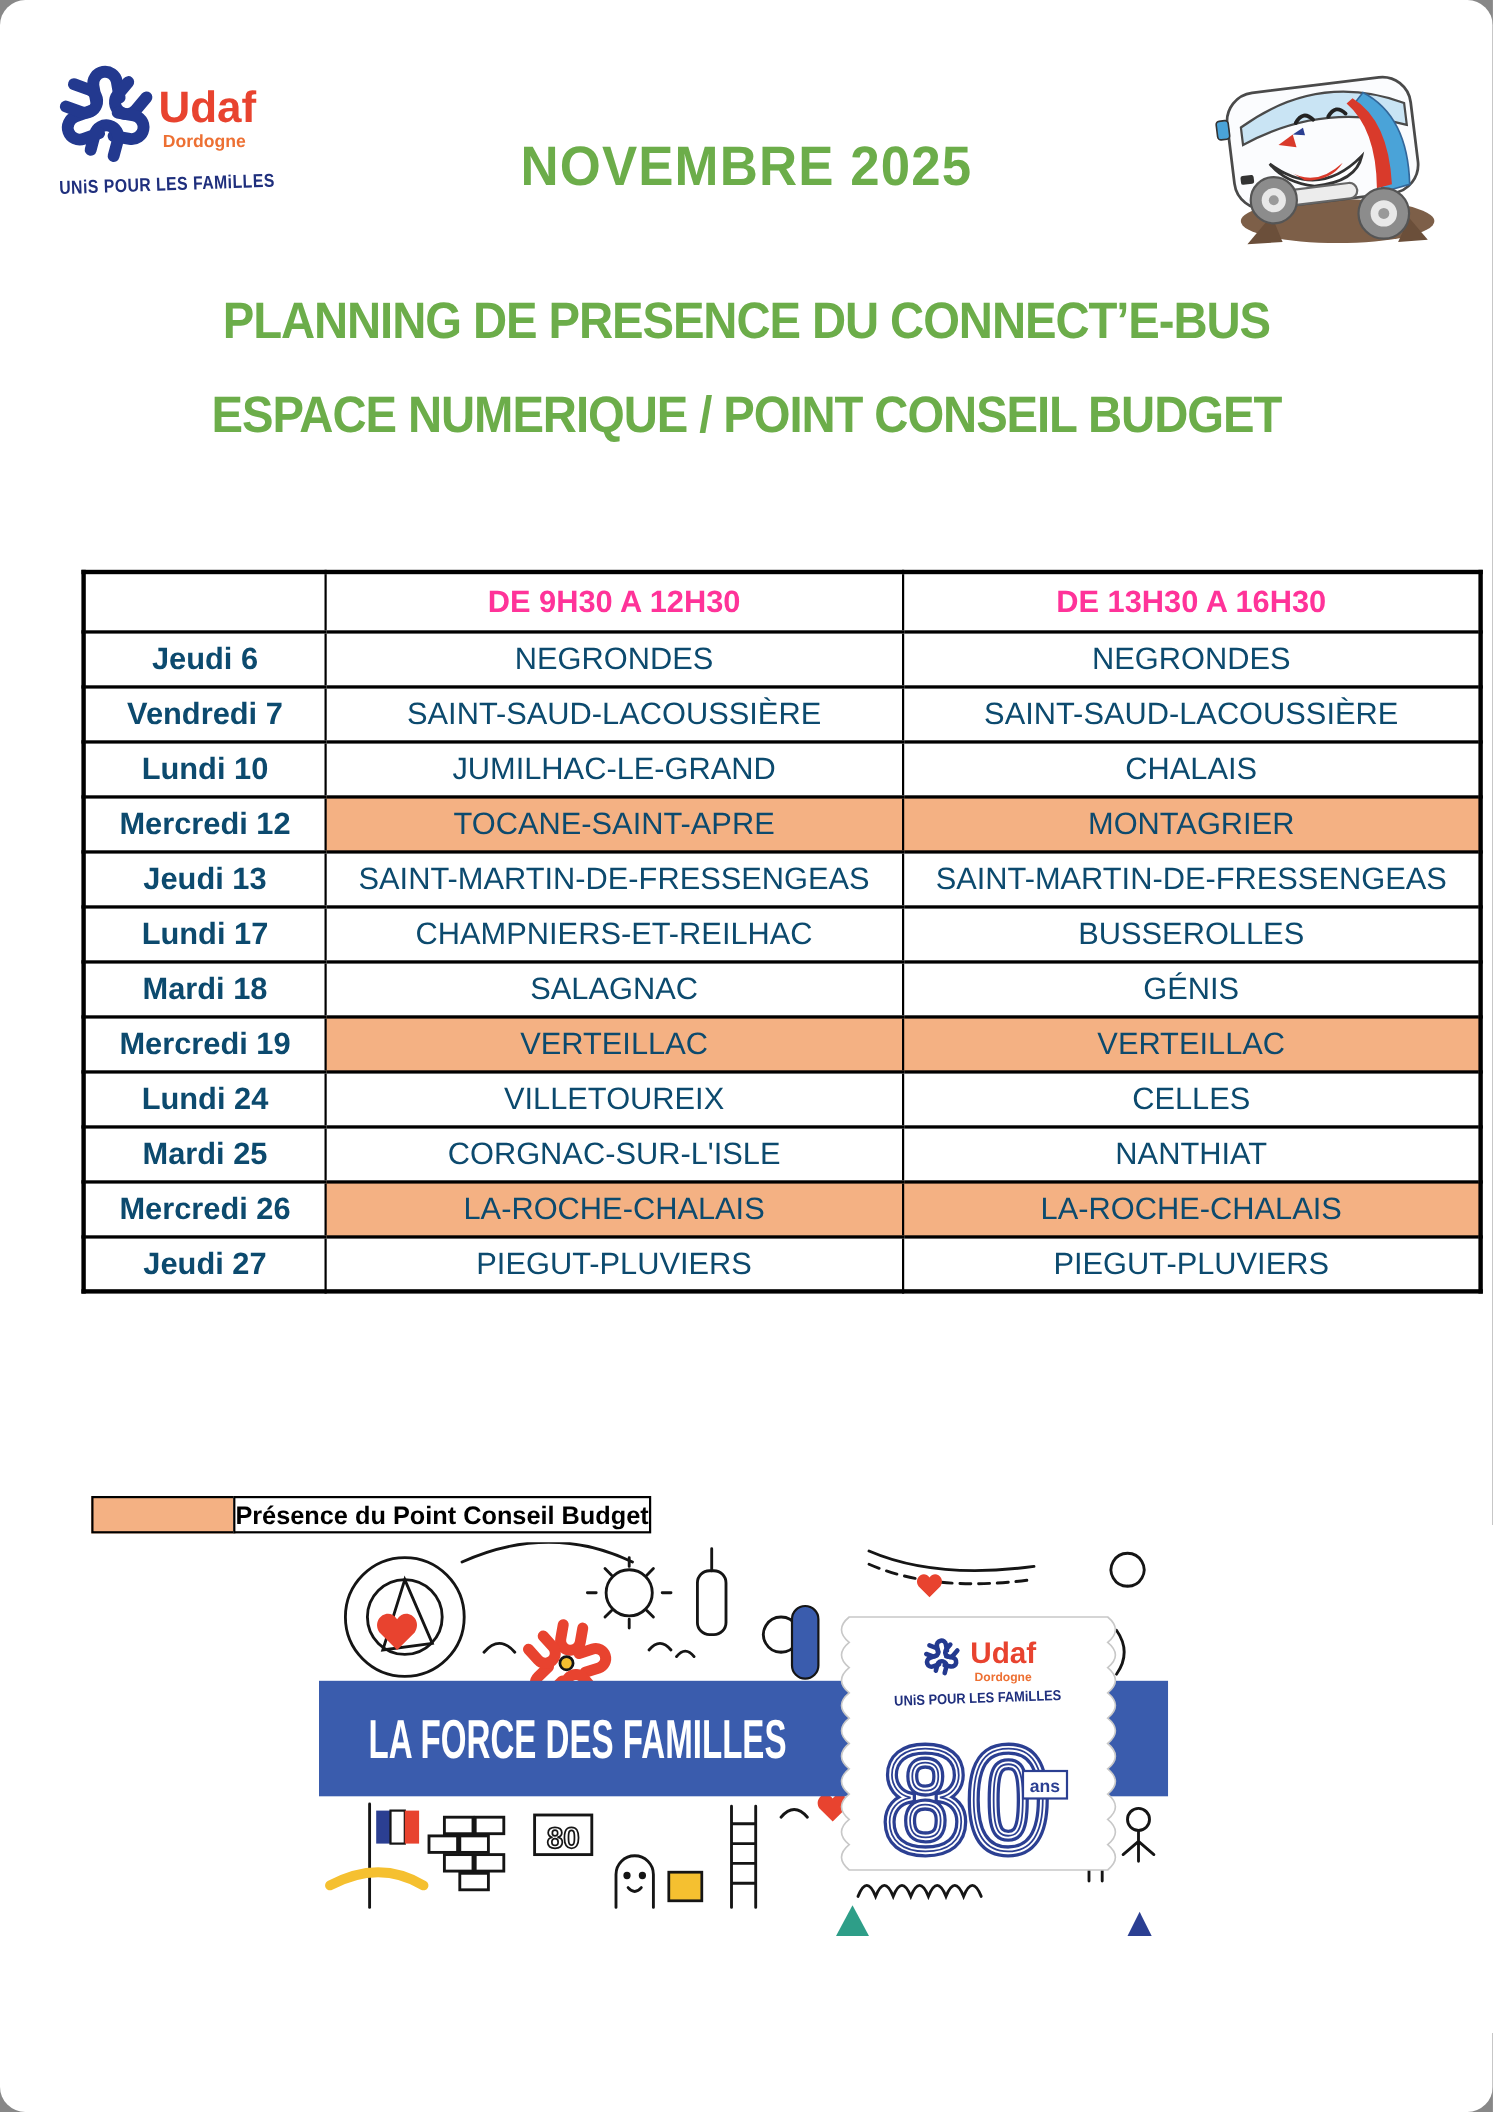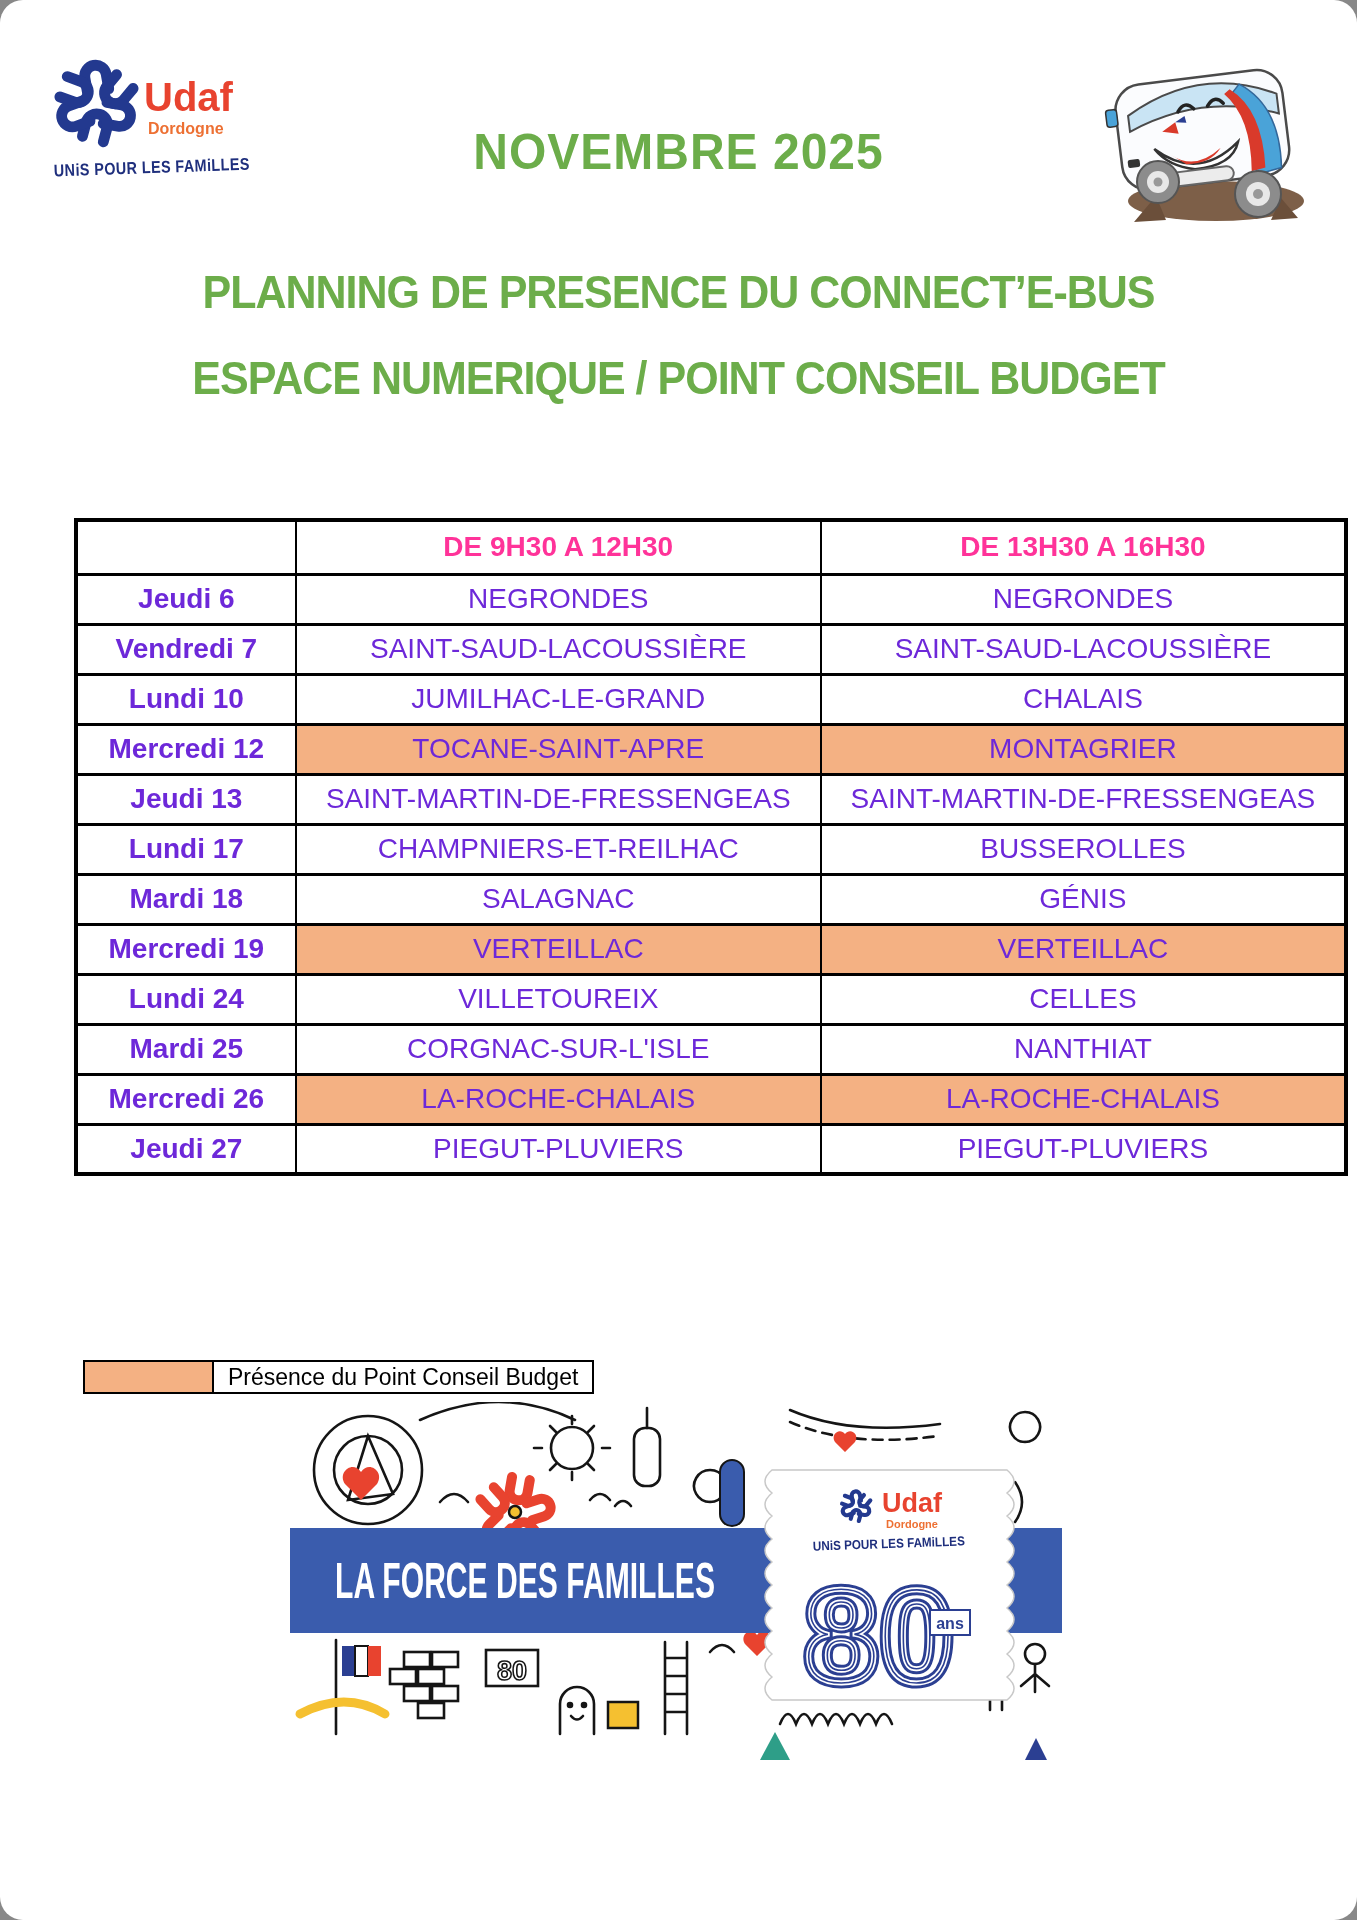--- a/index.html
+++ b/index.html
@@ -22,31 +22,31 @@
     font-size:43px;font-weight:bold;letter-spacing:-1px;transform:scaleY(1.08);white-space:nowrap;}
   .heading.l1{top:268px;}
   .heading.l2{top:354px;}
 
   
   .table-wrap{position:absolute;left:42px;top:518px;width:1274px;margin-left:32px;}
   table{border-collapse:collapse;width:100%;table-layout:fixed;border:4px solid #000;}
   col.c-day{width:17.3%;} col.c-loc{width:41.35%;}
   th,td{border-left:2px solid #000;border-right:2px solid #000;
     border-top:3px solid #000;border-bottom:3px solid #000;
-    text-align:center;vertical-align:middle;padding:0;height:50px;color:#6d28d9;}
+    text-align:center;vertical-align:middle;padding:0;height:50px;color:#0c4a6e;}
   thead th{height:54px;color:var(--pink);font-size:28px;font-weight:bold;letter-spacing:0;}
   td.day{font-weight:bold;font-size:28px;background:#fff;}
   td.loc{font-size:28px;font-weight:normal;}
   td.loc.pcb{background:var(--orange);}
 
   
   .legend{position:absolute;left:83px;top:1360px;height:34px;display:flex;align-items:stretch;}
   .legend .swatch{width:131px;background:var(--orange);border:2px solid #000;}
   .legend .label-box{border:2px solid #000;background:#fff;display:flex;align-items:center;
-    padding:0 14px;font-size:23px;font-weight:normal;margin-left:-2px;}
+    padding:0 0;font-size:23px;font-weight:bold;margin-left:-2px;}
 
   
   .banner{position:absolute;left:290px;top:1402px;width:772px;height:358px;}
 
   svg text{font-family:"Liberation Sans",sans-serif;}
 </style>
 </head>
 <body>
 
 <div class="page">

